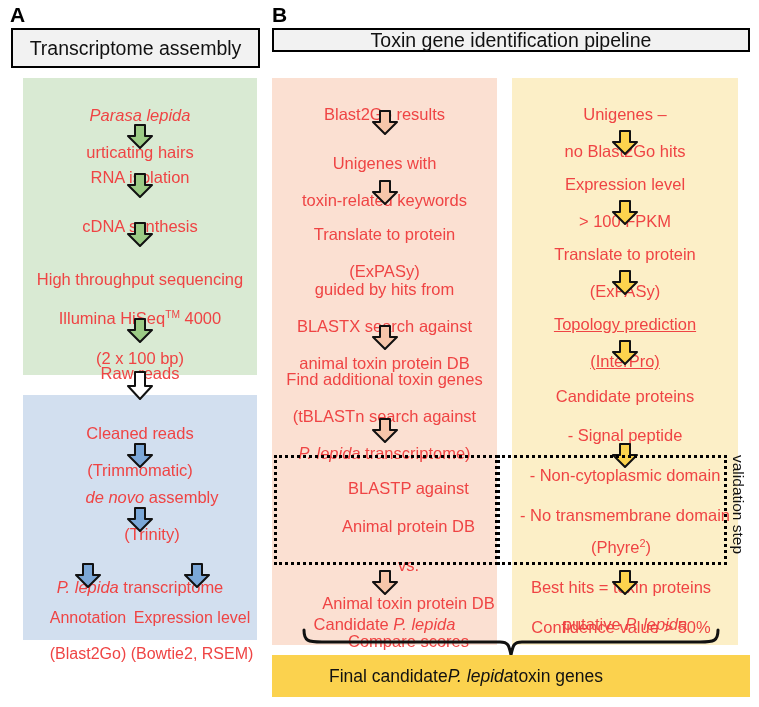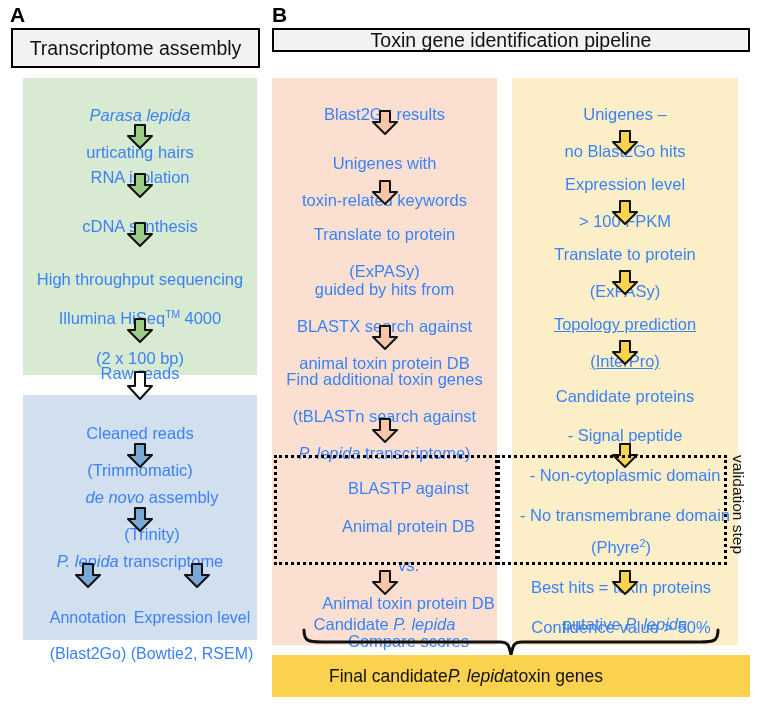--- a/index.html
+++ b/index.html
@@ -20,21 +20,21 @@
   }
   .colblock{position:absolute;box-sizing:border-box;}
   .green{background:#d9ead3;}
   .blue{background:#d2dfef;}
   .pink{background:#fbe0d2;}
   .yellow{background:#fcefc7;}
   .finalbar{background:#fbd24e;}
 
   .node{
     position:absolute;text-align:center;font-size:16.5px;line-height:1.12;
-    color:#3b82f6;box-sizing:border-box;white-space:pre-line;
+    color:#ef4444;box-sizing:border-box;white-space:pre-line;
   }
   .node.small{font-size:16px;}
   .node i, .ital{font-style:italic;}
 
   
   .arrow{position:absolute;}
   .arrow svg{display:block;}
 
   
   .dotbox{
@@ -135,21 +135,21 @@
   <span class="ital">de novo</span><span> assembly</span><br>
   <span>(Trinity)</span>
 </div>
 
 <div class="arrow" style="left:126px;top:507px;">
   <svg width="28" height="25" viewBox="0 0 28 25">
       <path d="M9 1 H19 V12 H26 L14 24 L2 12 H9 Z" fill="#7ba7d7" stroke="#111" stroke-width="2" stroke-linejoin="round"></path>
     </svg>
 </div>
 
-<div class="node" style="left:13px;top:534px;width:254px;">
+<div class="node" style="left:13px;top:560px;width:254px;">
   <span class="ital">P. lepida</span><span> transcriptome</span>
 </div>
 
 <div class="arrow" style="left:74px;top:563px;">
   <svg width="28" height="25" viewBox="0 0 28 25">
       <path d="M9 1 H19 V12 H26 L14 24 L2 12 H9 Z" fill="#7ba7d7" stroke="#111" stroke-width="2" stroke-linejoin="round"></path>
     </svg>
 </div>
 <div class="arrow" style="left:183px;top:563px;">
   <svg width="28" height="25" viewBox="0 0 28 25">

